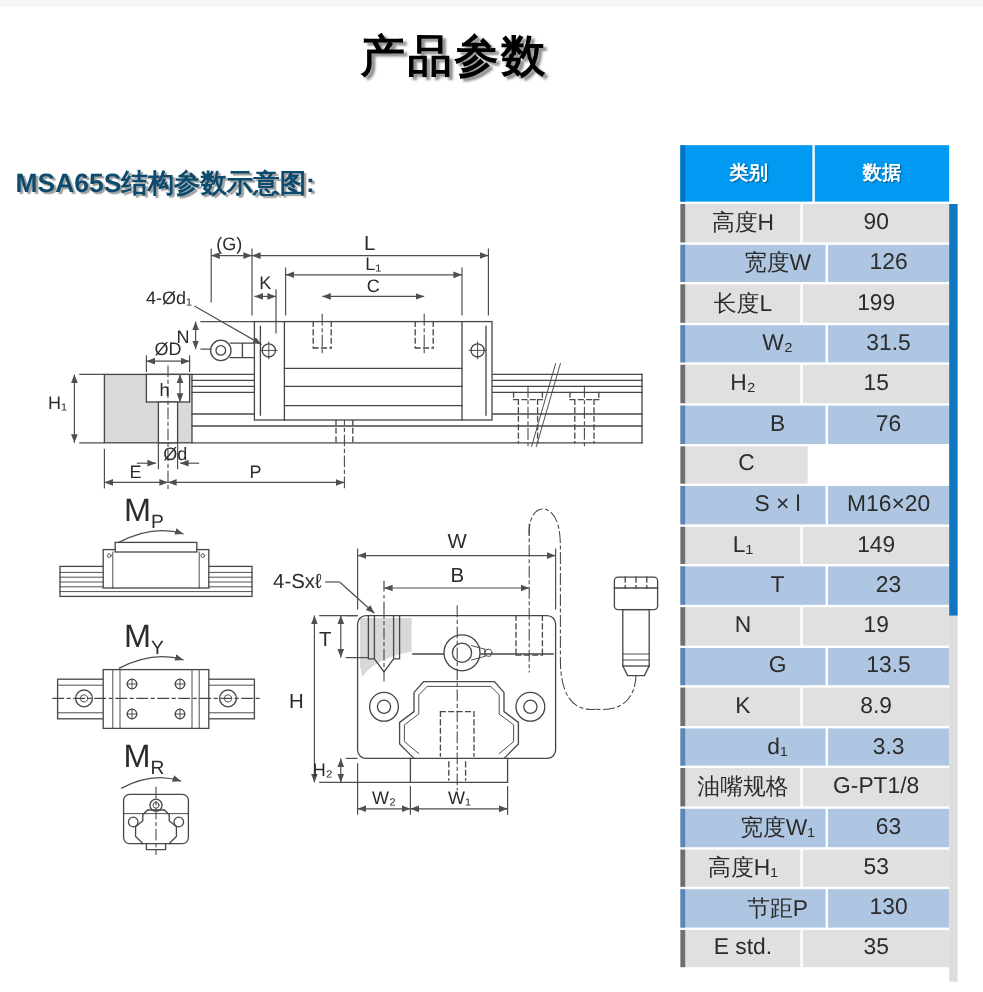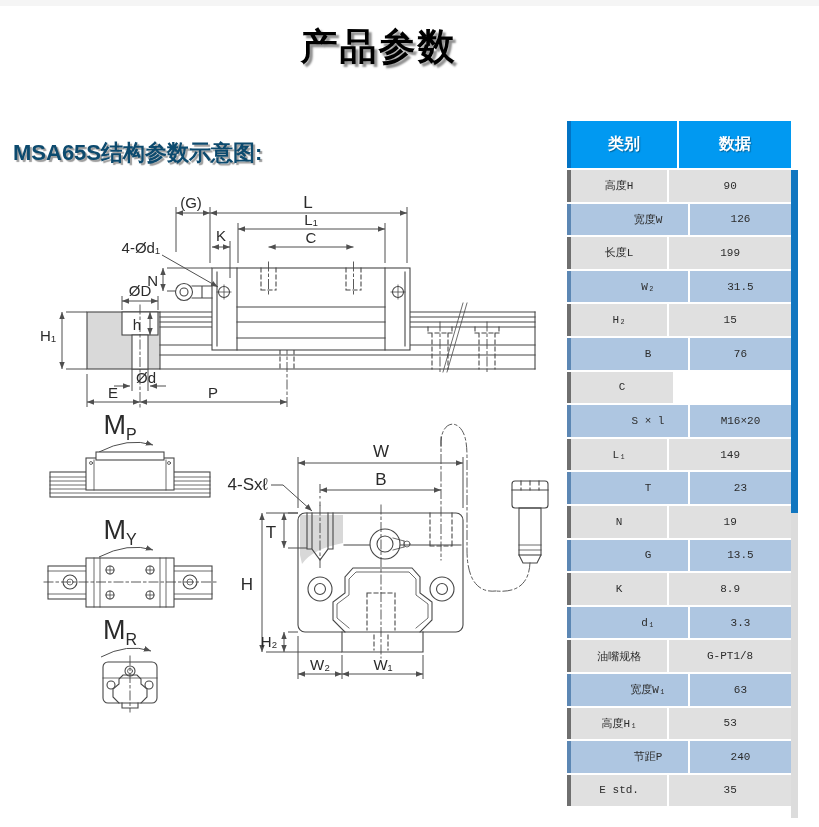--- a/index.html
+++ b/index.html
@@ -24,21 +24,21 @@
   .thead{display:flex;gap:2px;align-items:flex-end;}
   .th{
     height:47px;display:flex;align-items:center;justify-content:center;
     background:var(--header-bg,#0199f1);color:#fff;font-weight:bold;font-size:16px;
     text-shadow:1px 1px 1px rgba(0,0,0,.35);
   }
   .th.c1{width:106px;border-left:4px solid var(--header-edge,#0273c4);}
   .th.c2{width:112px;}
   .tbody{display:flex;flex-direction:column;gap:2px;margin-top:2px;}
   .tr{display:flex;gap:2px;height:31.6px;}
-  .td{display:flex;align-items:center;justify-content:center;font-size:11px;color:#2c2c2c;font-family:Liberation Mono, monospace;}
+  .td{display:flex;align-items:center;justify-content:center;font-size:19px;color:#2c2c2c;}
   .td.label{width:106px;}
   .td.value{width:129px;}
   .tr.even .td{background:var(--row-gray,#e0e0e0);}
   .tr.odd  .td{background:var(--row-blue,#aec6e1);}
   .tr.even .td.label{border-left:4px solid var(--edge-gray,#6f6f6f);width:102px;}
   .tr.odd  .td.label{border-left:4px solid var(--edge-blue,#5c87b4);width:102px;padding-left:37px;}
 
   .scrollbar{position:absolute;left:791px;top:170px;width:7px;height:648px;background:var(--scroll-track,#dcdcdc);}
   .scroll-thumb{width:7px;height:343px;background:var(--scroll-thumb,#1176c0);}
 
@@ -343,21 +343,21 @@
       <div class="tr odd">
         <div class="td label">宽度W₁</div>
         <div class="td value">63</div>
       </div>
       <div class="tr even">
         <div class="td label">高度H₁</div>
         <div class="td value">53</div>
       </div>
       <div class="tr odd">
         <div class="td label">节距P</div>
-        <div class="td value">240</div>
+        <div class="td value">130</div>
       </div>
       <div class="tr even">
         <div class="td label">E std.</div>
         <div class="td value">35</div>
       </div>
     </div>
 </div>
 
 <div class="scrollbar">
   <div class="scroll-thumb"></div>

